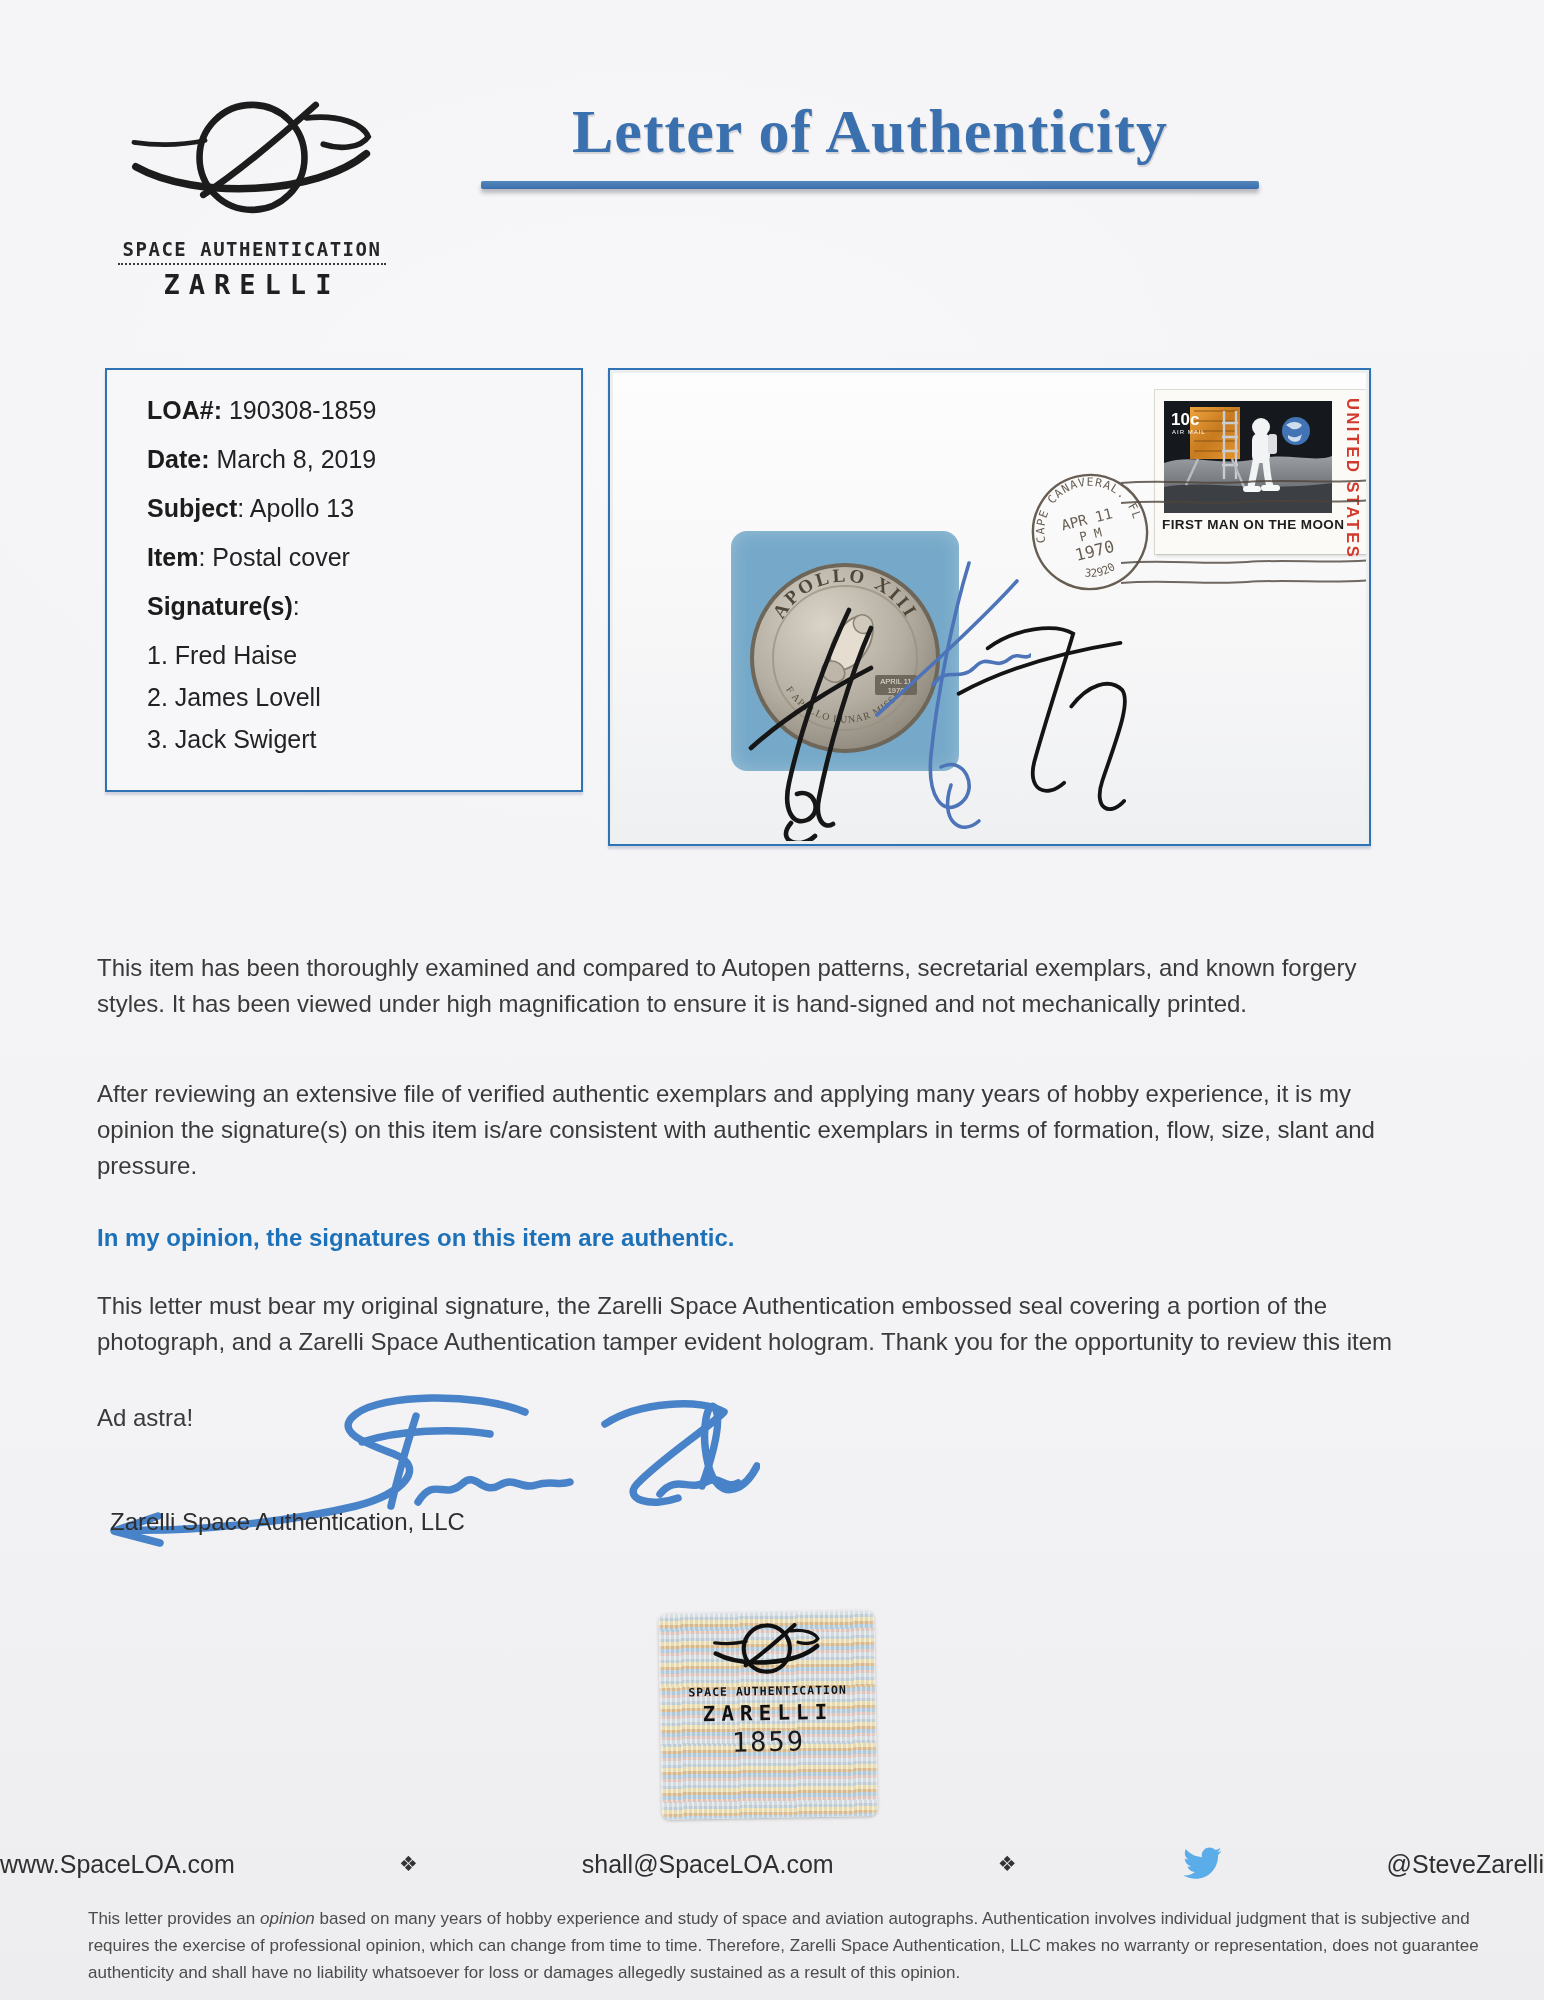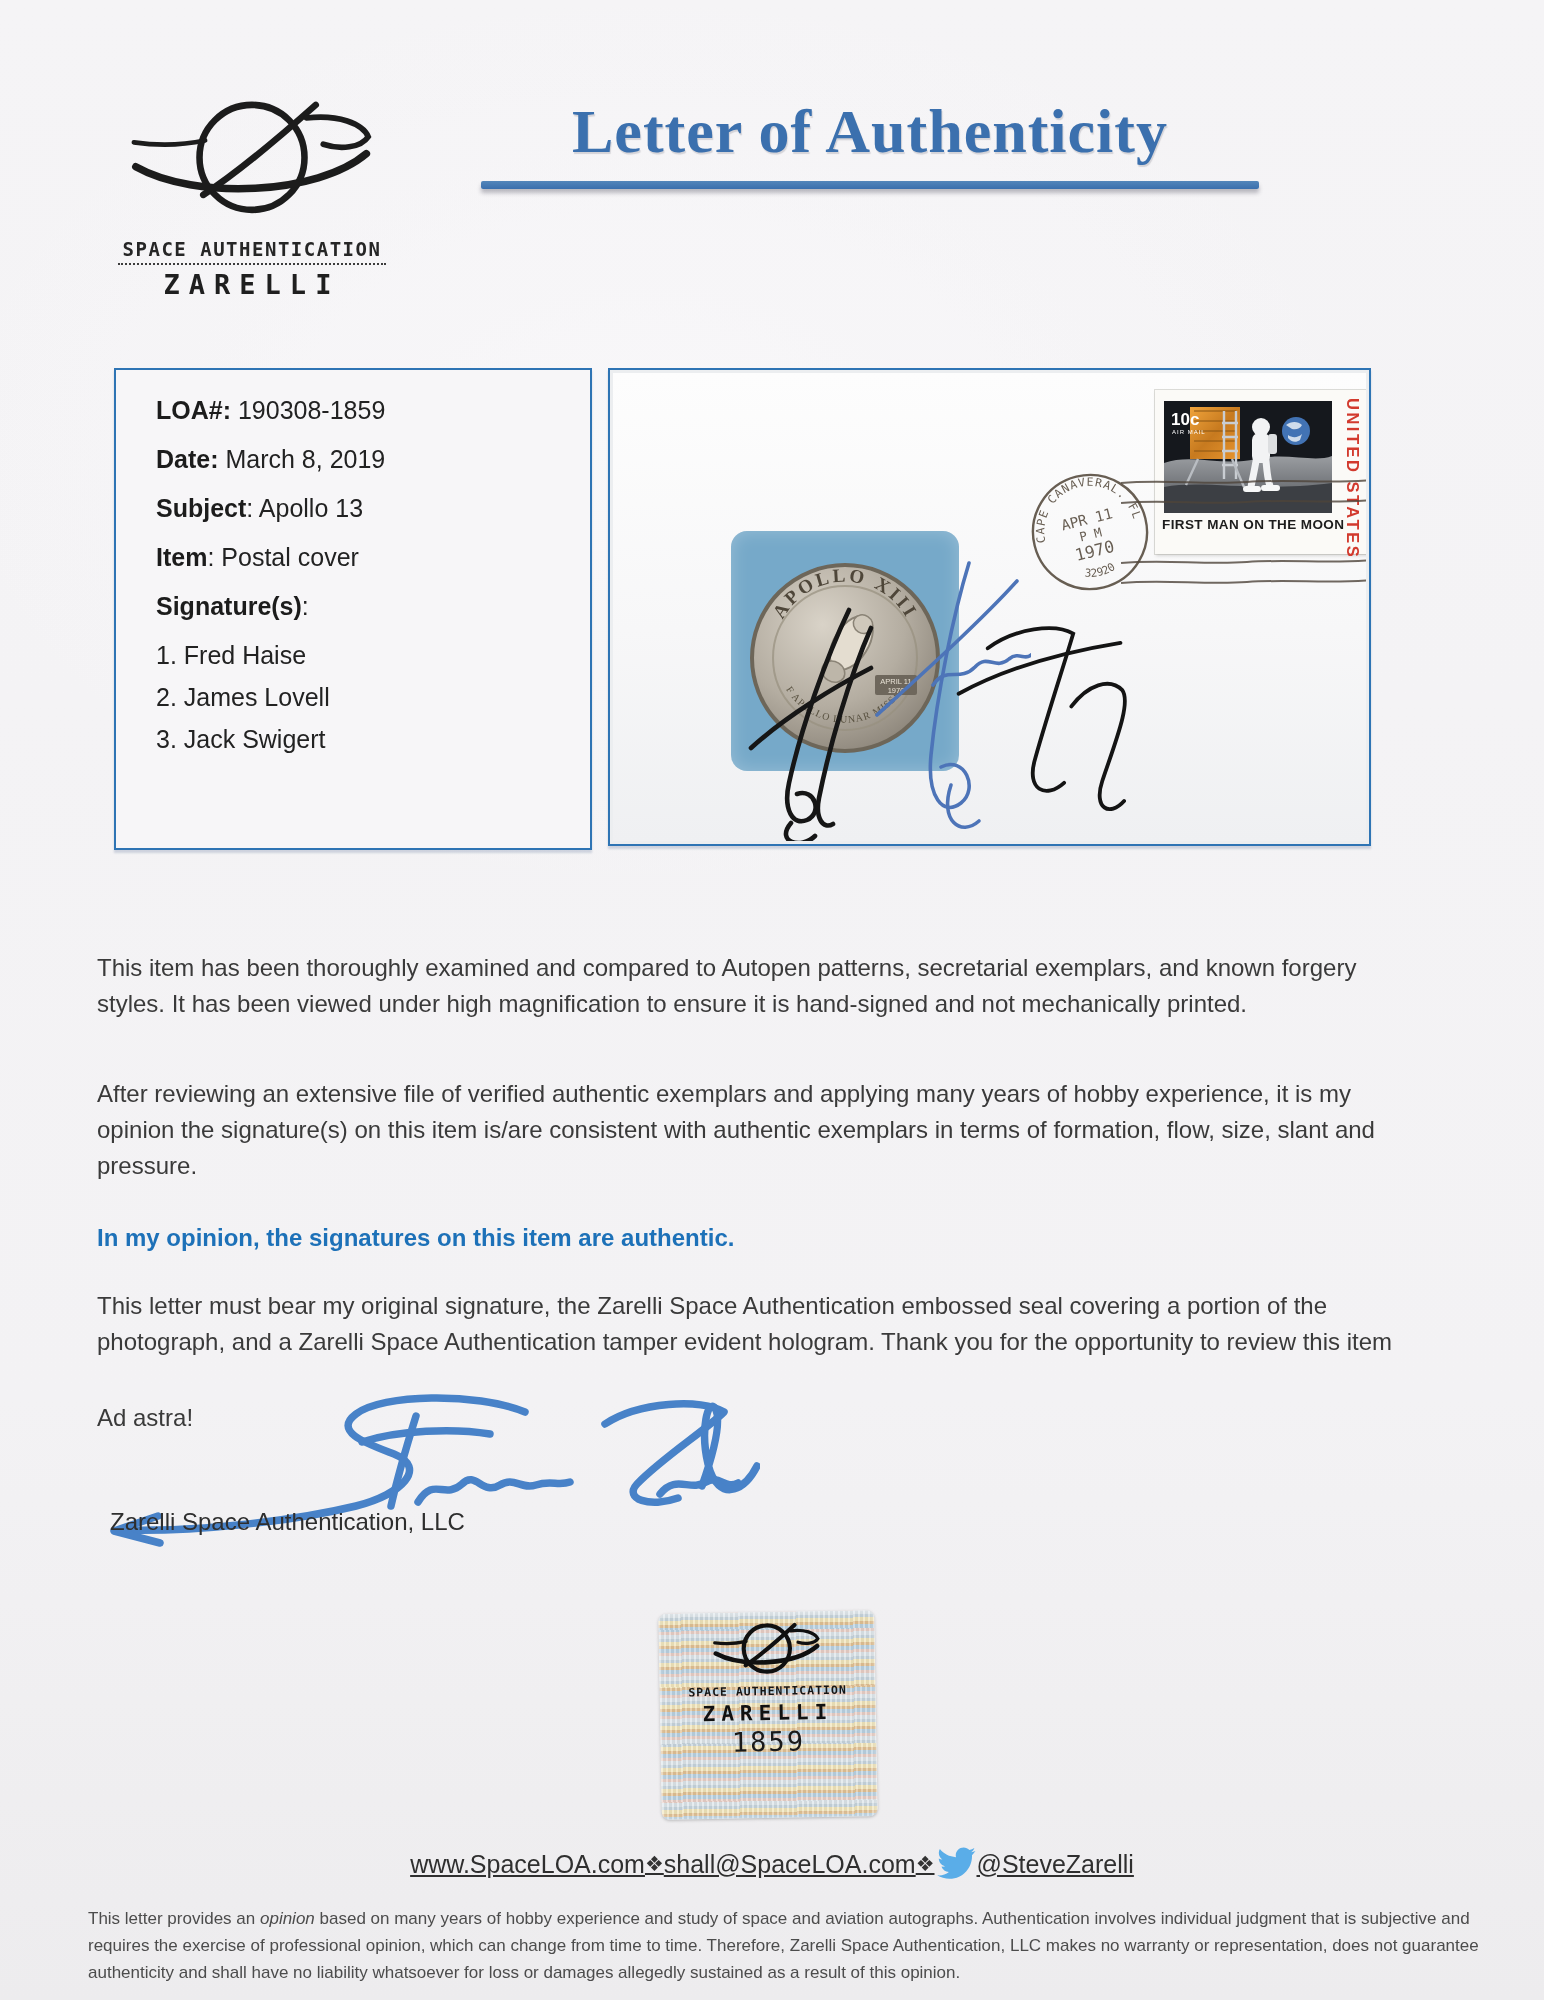--- a/index.html
+++ b/index.html
@@ -21,21 +21,21 @@
              letter-spacing:9px;color:#1f1f1f;margin-top:4px;}
   .title-block{left:465px;top:96px;width:810px;text-align:center;}
   .title-block h1{margin:0;font-family:Liberation Serif, serif;font-weight:bold;
                   font-size:62px;color:#3b70ae;letter-spacing:1px;
                   text-shadow:1px 2px 1px rgba(60,60,80,.18);}
   .title-underline{margin:14px auto 0;width:96%;height:8px;border-radius:2px;
                    background:linear-gradient(180deg,#5386ba,#3a6fad);
                    box-shadow:0 4px 4px rgba(40,40,60,.3);}
 
   
-  .loa-box{left:114px;top:368px;width:478px;height:482px;background:#f7f6f8;
+  .loa-box{left:105px;top:368px;width:478px;height:424px;background:#f7f6f8;
            border:2px solid #2e74b4;box-sizing:border-box;
            box-shadow:0 3px 2px rgba(90,110,150,.25);padding:26px 10px 0 40px;}
   .loa-row{font-size:25px;margin-bottom:20px;color:#222;white-space:nowrap;}
   .loa-row b{font-weight:bold;color:#1c1c1c;}
   .loa-signer{font-size:25px;margin-bottom:13px;color:#222;}
 
   
   .photo-box{left:608px;top:368px;width:763px;height:478px;border:2px solid #2e74b4;
              box-sizing:border-box;background:#eceef0;box-shadow:0 3px 2px rgba(90,110,150,.25);}
   .cover{position:absolute;inset:3px;background:linear-gradient(180deg,#fdfdfd 0%,#f7f7f8 55%,#eff0f2 100%);overflow:hidden;}
@@ -80,22 +80,22 @@
             text-align:center;overflow:hidden;}
   .hologram svg{display:block;margin:6px auto 0;}
   .holo-org{font-family:"DejaVu Sans Mono",monospace;font-size:11.5px;font-weight:bold;
             letter-spacing:1px;color:#161616;white-space:nowrap;}
   .holo-name{font-family:"DejaVu Sans Mono",monospace;font-size:21px;font-weight:bold;
              letter-spacing:6px;color:#111;margin-top:3px;}
   .holo-num{font-family:"DejaVu Sans Mono",monospace;font-size:27px;letter-spacing:2px;
             color:#1a1a1a;margin-top:1px;}
 
   
-  .footer{left:0;top:1846px;width:1544px;display:flex;justify-content:center;align-items:center;
-          font-size:25px;color:#2f2f2f;text-decoration:underline;}
+  .footer{left:0;top:1846px;width:1544px;display:flex;justify-content:space-between;align-items:center;
+          font-size:25px;color:#2f2f2f;}
   .footer .sep{font-size:21px;color:#333;}
   .footer svg{display:block;}
   .disclaimer{left:88px;top:1888px;width:1400px;font-size:17px;line-height:27px;color:#4c4c4c;}
   .disclaimer i{font-style:italic;}
 </style>
 </head>
 <body>
 
 <div class="page">
 

